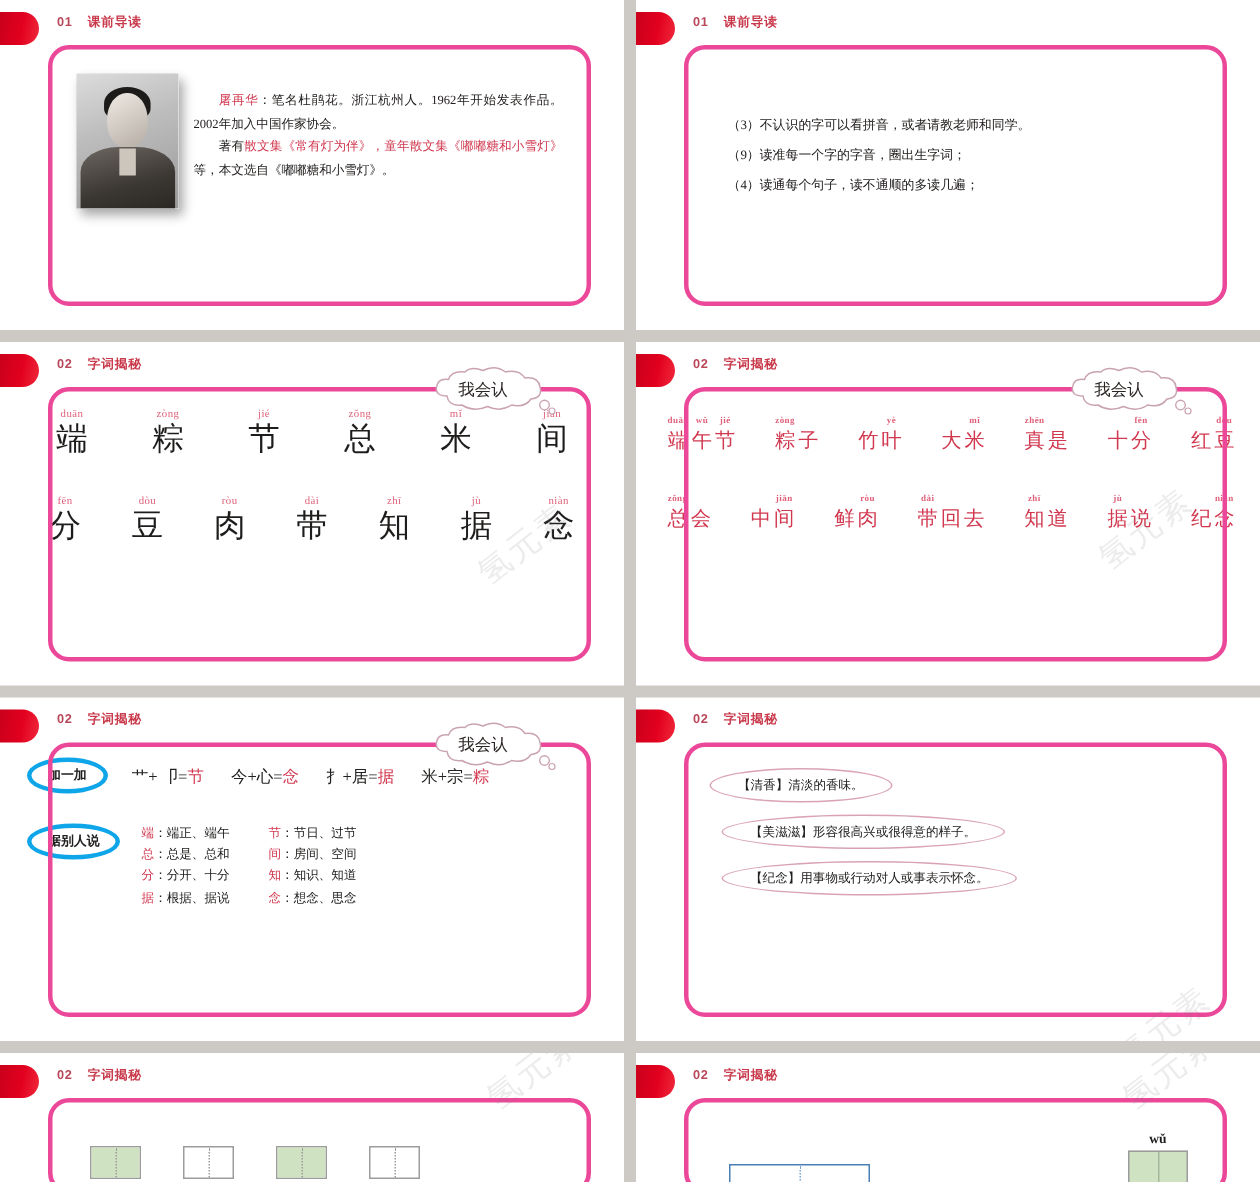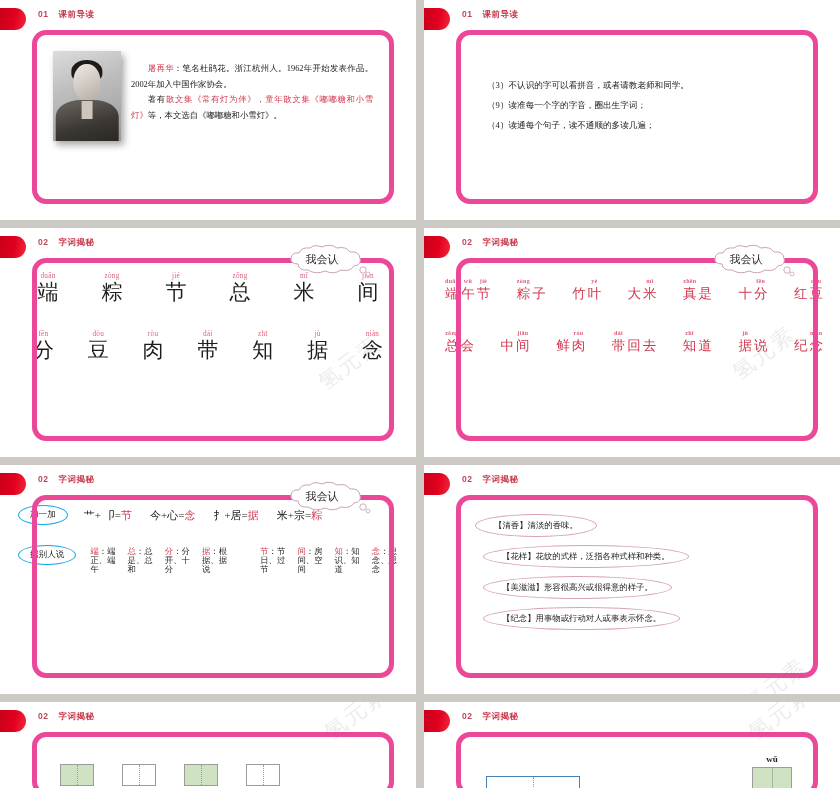--- a/index.html
+++ b/index.html
@@ -43,21 +43,21 @@
   .tab-num {
     color: #b9475a;
     margin-right: 10px;
     font-family: "Liberation Sans", sans-serif;
   }
   
   .card {
     position: absolute;
     left: 32px; right: 22px;
     top: 30px; bottom: 16px;
-    border: 5px solid #ec4899;
+    border: 3px solid #ec4899;
     border-radius: 14px;
   }
 
   
   .bio-wrap { display: flex; height: 100%; align-items: flex-start; padding: 12px 16px 12px 14px; }
   .portrait {
     width: 68px; height: 90px;
     margin: 4px 10px 0 2px;
     flex: none;
     position: relative;
@@ -148,32 +148,33 @@
   .word { display: flex; align-items: flex-end; }
   .wchar { display: flex; flex-direction: column; align-items: center; margin: 0 1px; }
   .wchar .py { font-size: 6px; font-weight: bold; height: 8px; }
   .wchar .hz { font-size: 13.5px; color: #1f1d1c; }
   .wchar.red .hz { color: #d1384f; }
 
   
   .s5 { padding: 40px 12px 0 18px; font-size: 8.6px; color: #22201f; }
   .pill {
     display: inline-block;
-    border: 1px solid #0ea5e9;
+    border: 3px solid #0ea5e9;
     border-radius: 50%;
     padding: 3px 11px;
     font-size: 8.6px;
     color: #22201f;
     white-space: nowrap;
+    font-weight: bold;
   }
   .row-add { display: flex; align-items: center; gap: 16px; margin-bottom: 20px; }
   .add-items { display: flex; gap: 18px; font-size: 11px; }
   .row-words { display: flex; align-items: flex-start; gap: 14px; }
   .wcols { display: flex; gap: 26px; flex: 1; padding-top: 2px; }
-  .wcol { display: flex; flex-direction: row; gap: 5px; font-size: 8.4px; line-height: 1.1; }
+  .wcol { display: flex; flex-direction: column; gap: 5px; font-size: 8.4px; line-height: 1.1; }
   .wkey { color: #d1384f; }
 
   
   .defs { padding: 14px 12px 0 14px; display: flex; flex-direction: column; gap: 8px; }
   .def {
     border: 1px solid #d9a3b3;
     border-radius: 50%;
     padding: 5px 18px;
     font-size: 8.4px;
     color: #22201f;
@@ -545,21 +546,20 @@
   </div>
 
   <div class="slide">
     <div class="tab"></div>
     <div class="tab-title">
       <span class="tab-num">02</span><span>字词揭秘</span>
     </div>
     <div class="card">
       <div class="defs">
         <div class="def">【清香】清淡的香味。</div>
-        <div class="def indent">【花样】花纹的式样，泛指各种式样和种类。</div>
         <div class="def indent">【美滋滋】形容很高兴或很得意的样子。</div>
         <div class="def indent">【纪念】用事物或行动对人或事表示怀念。</div>
       </div>
     </div>
     <div class="wm" style="right:28px; bottom:-6px;">氢元素</div>
   </div>
 
   <div class="slide">
     <div class="tab"></div>
     <div class="tab-title">

